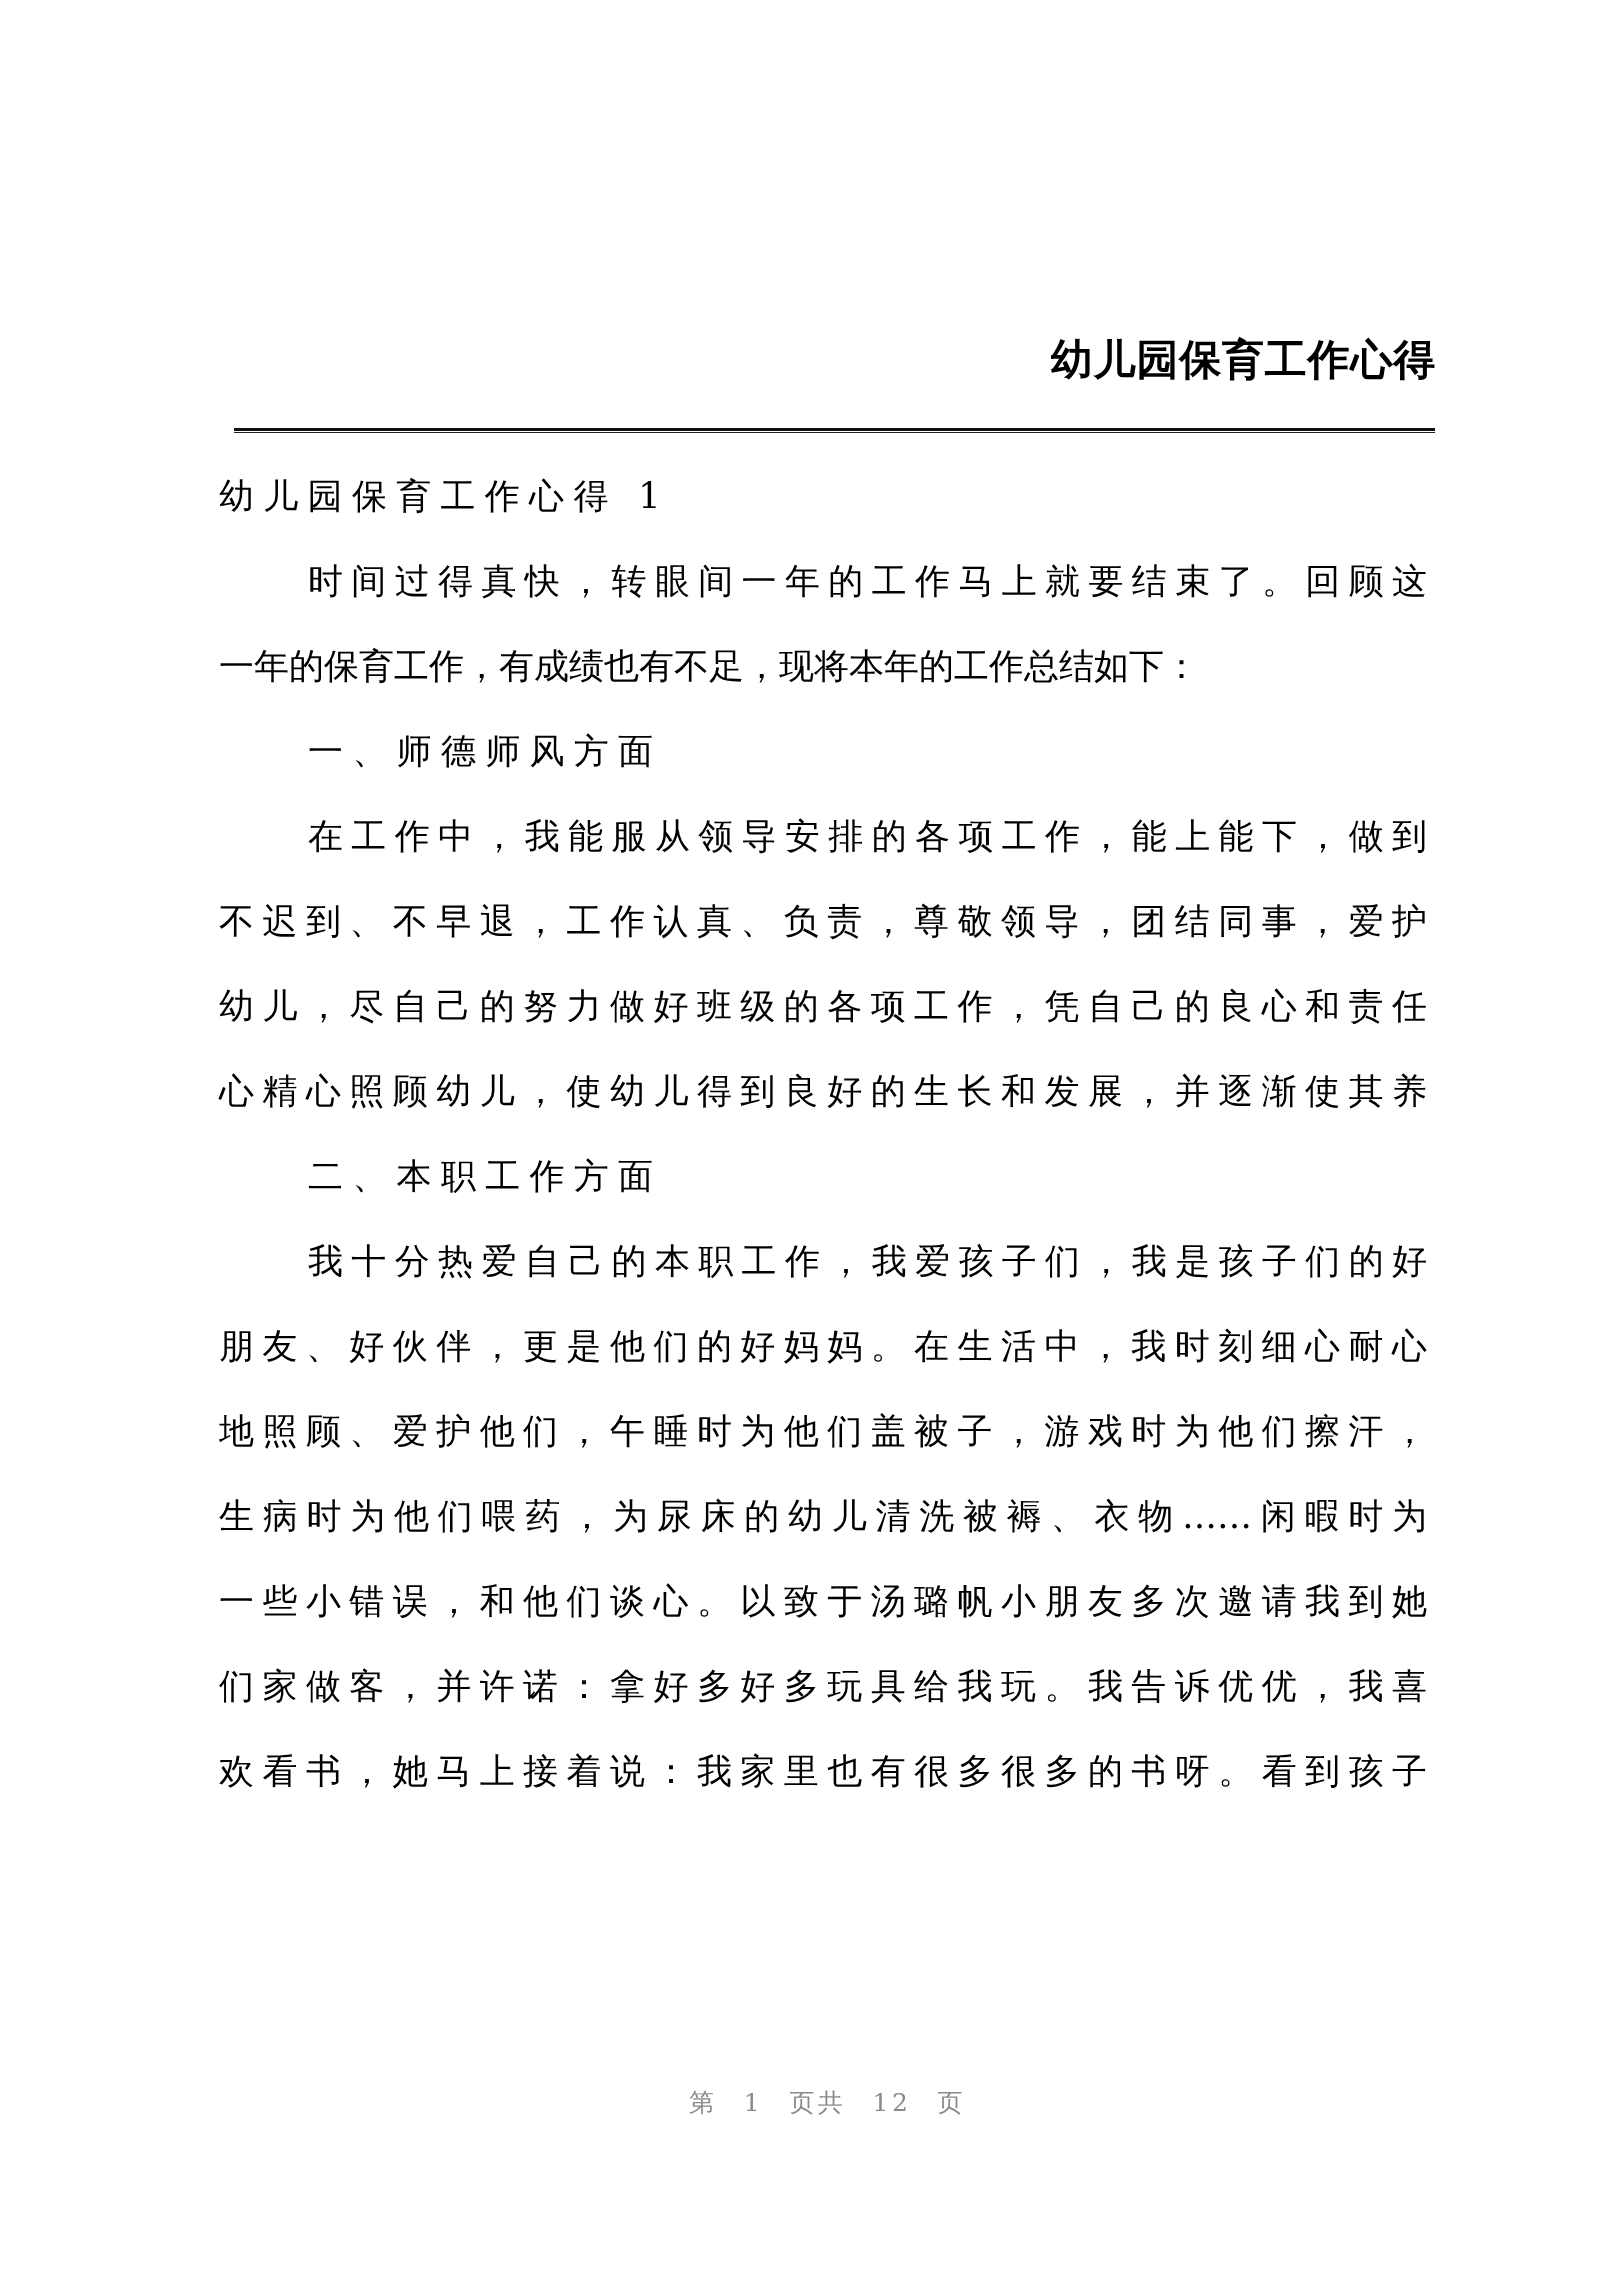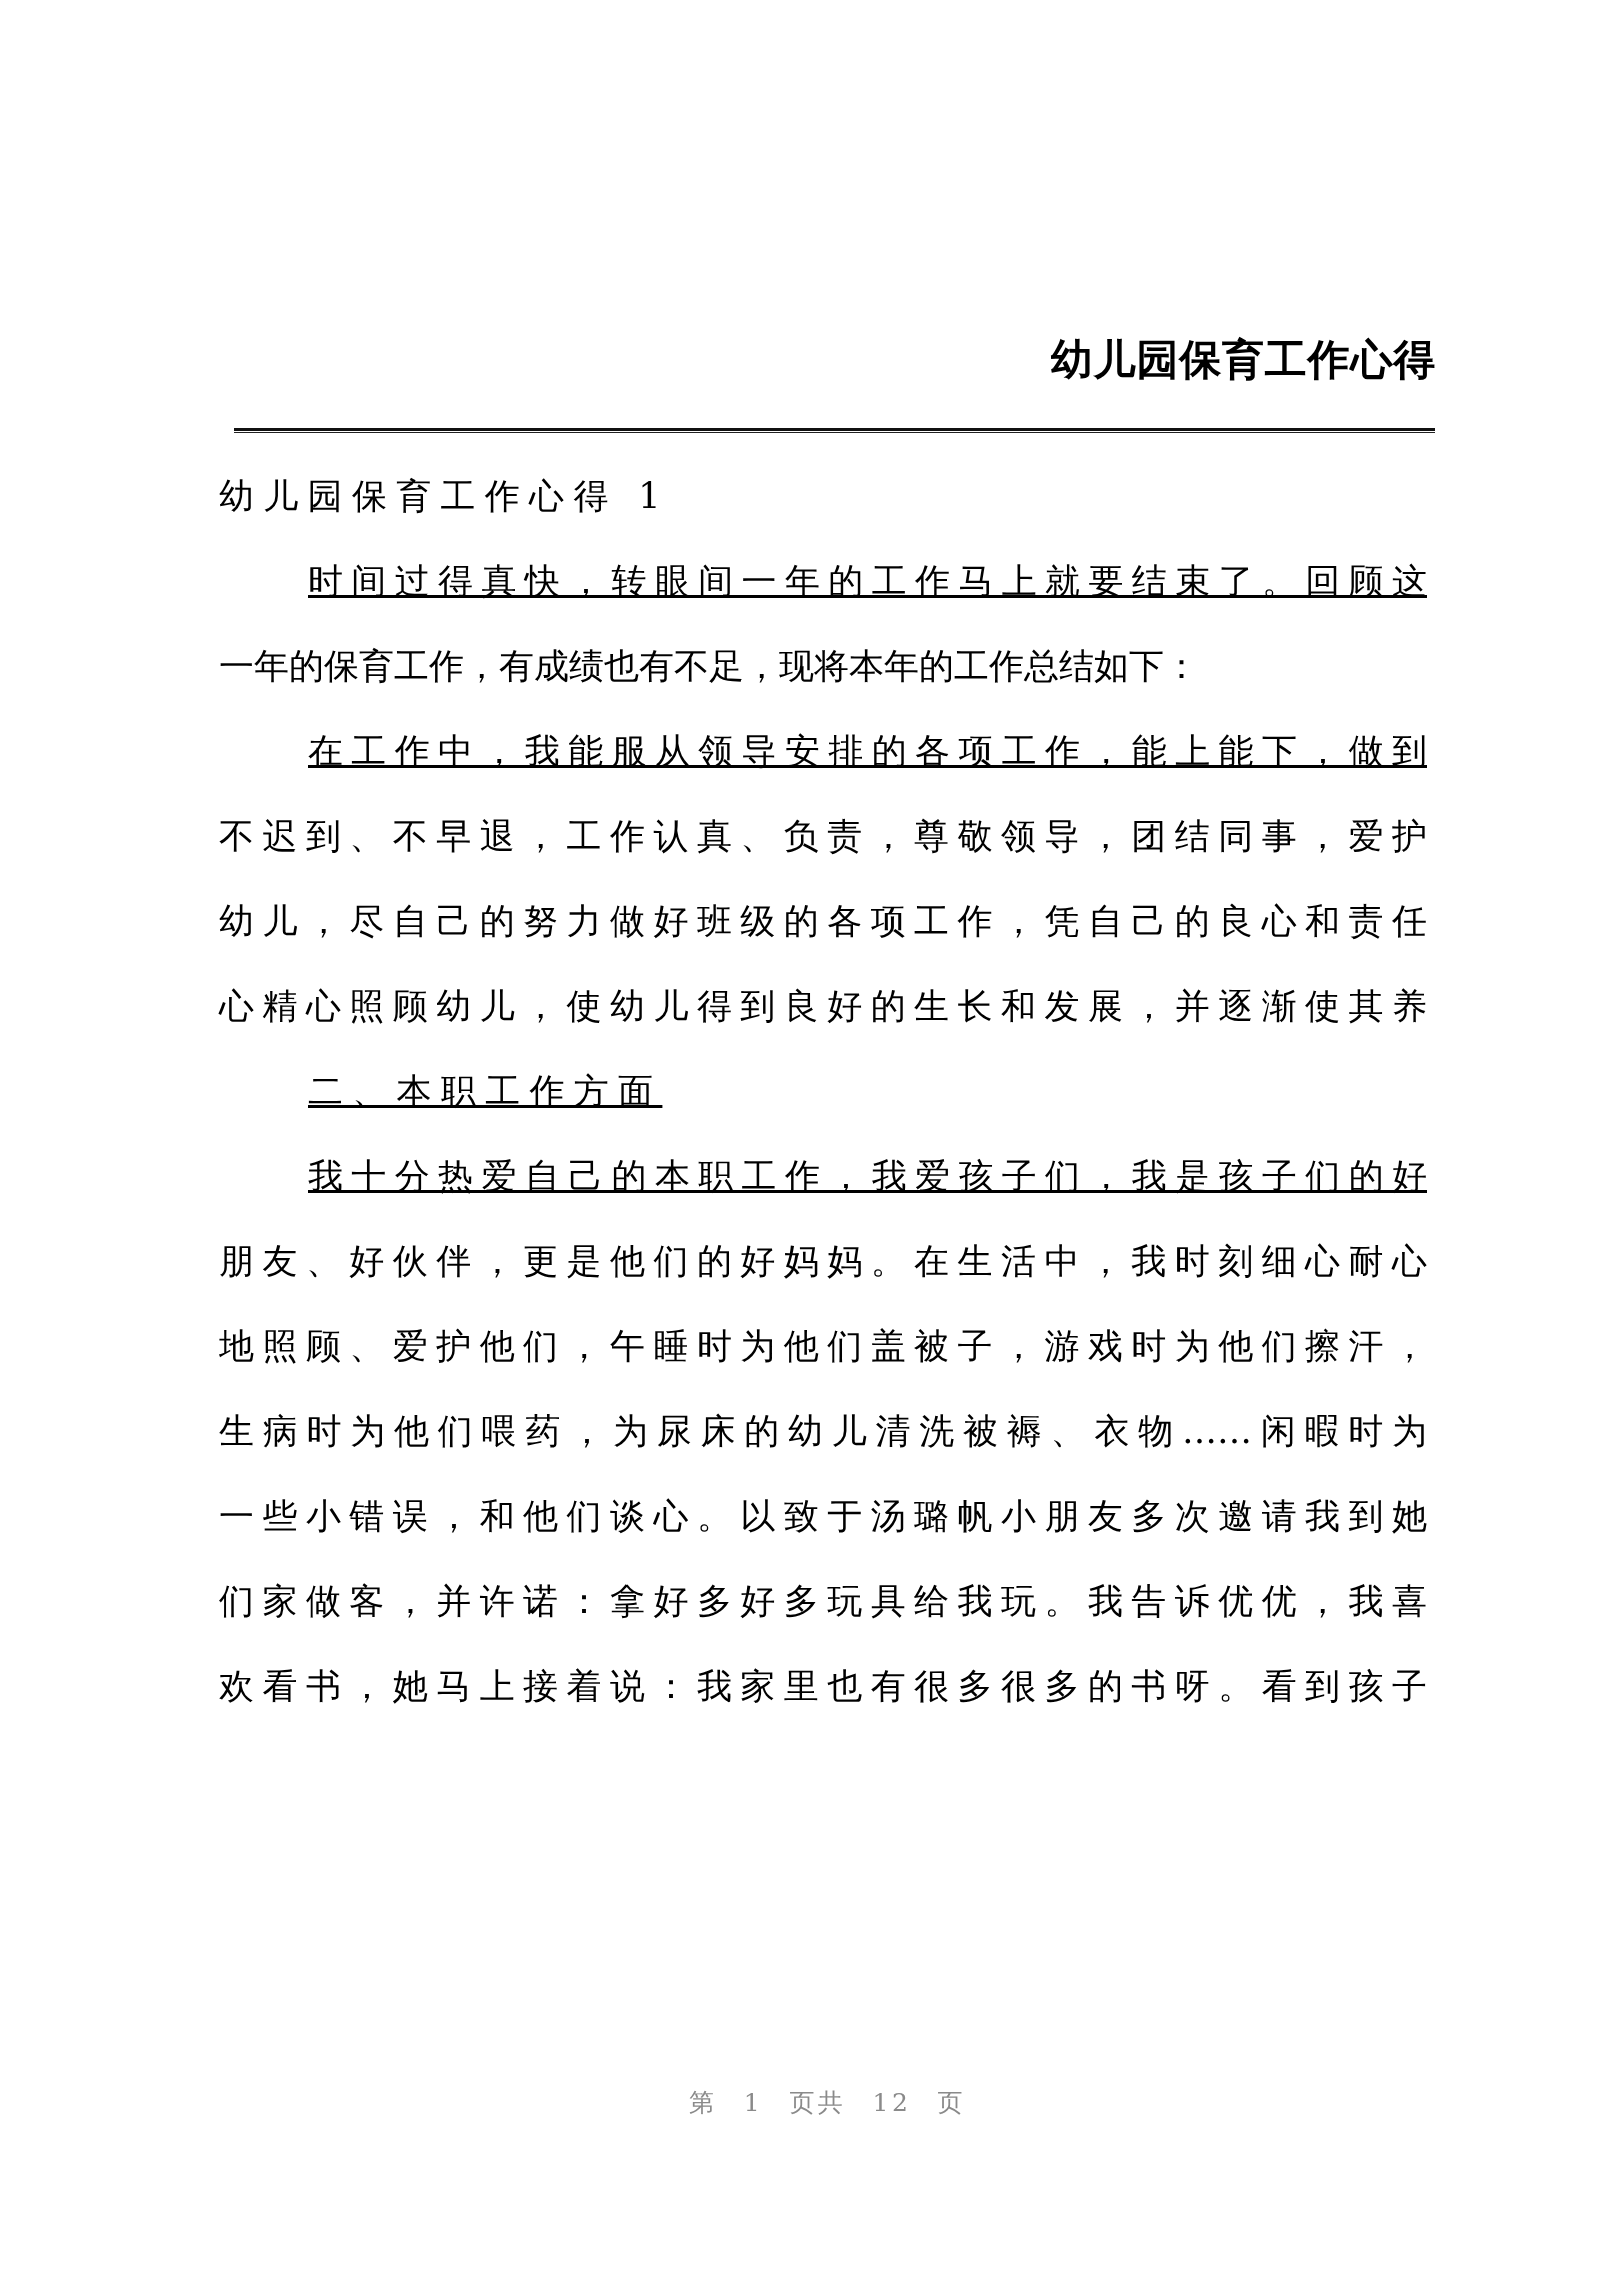--- a/index.html
+++ b/index.html
@@ -68,21 +68,20 @@
     white-space: nowrap;
     color: #000000;
     text-align: justify;
     text-align-last: justify;
   }
   .line.last {
     text-align-last: left;
   }
   .line.indent {
     padding-left: 89px;
-    text-decoration: underline;
   }
   .line.heading {
     text-align-last: left;
     letter-spacing: 9.3px;
   }
   .page-footer {
     position: absolute;
     left: 640px;
     width: 375px;
     top: 2086px;
@@ -106,20 +105,21 @@
     <div class="thick"></div>
     <div class="thin"></div>
   </div>
 
   <div class="body-text">
     <span class="line heading">幼儿园保育工作心得 1</span>
 
     <span class="line indent">时间过得真快，转眼间一年的工作马上就要结束了。回顾这</span>
     <span class="line last">一年的保育工作，有成绩也有不足，现将本年的工作总结如下：</span>
 
+    <span class="line indent heading">一、师德师风方面</span>
 
     <span class="line indent">在工作中，我能服从领导安排的各项工作，能上能下，做到</span>
     <span class="line">不迟到、不早退，工作认真、负责，尊敬领导，团结同事，爱护</span>
     <span class="line">幼儿，尽自己的努力做好班级的各项工作，凭自己的良心和责任</span>
     <span class="line">心精心照顾幼儿，使幼儿得到良好的生长和发展，并逐渐使其养</span>
 
     <span class="line indent heading">二、本职工作方面</span>
 
     <span class="line indent">我十分热爱自己的本职工作，我爱孩子们，我是孩子们的好</span>
     <span class="line">朋友、好伙伴，更是他们的好妈妈。在生活中，我时刻细心耐心</span>

